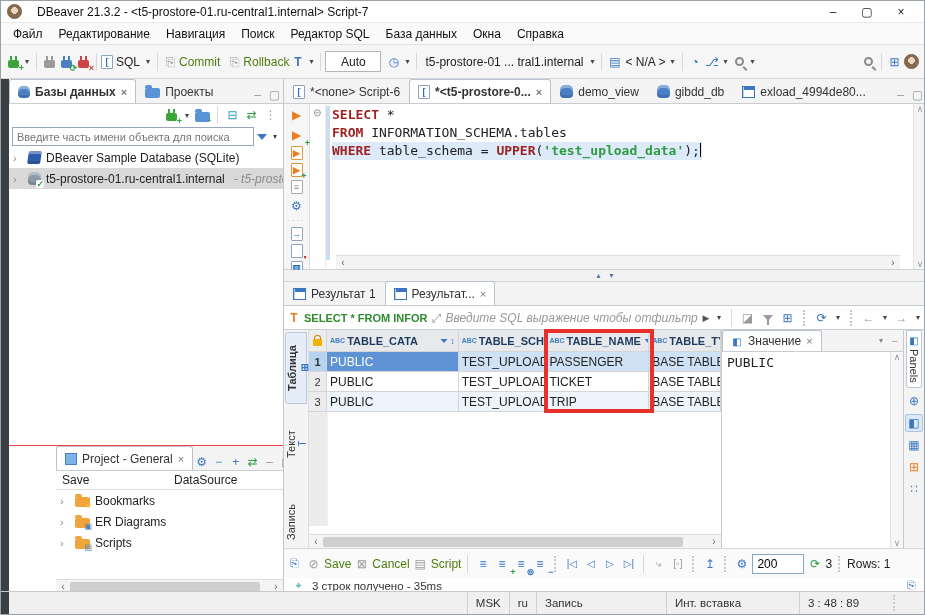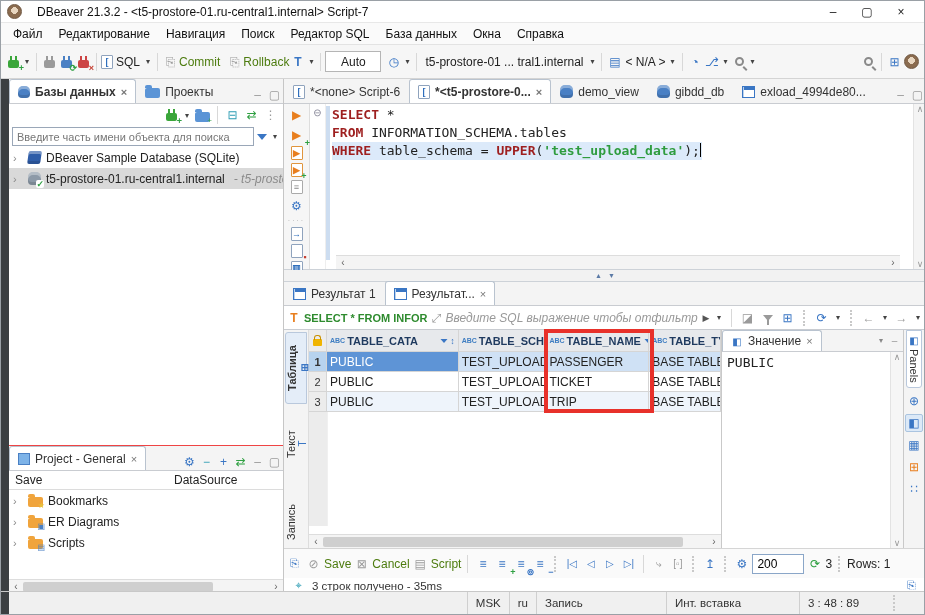--- a/index.html
+++ b/index.html
@@ -62,21 +62,21 @@
   #db-toolbar { height:22px; display:flex; align-items:center; justify-content:flex-end; padding:0 4px; gap:2px; background:#fff; }
   #db-search-row { display:flex; align-items:center; padding:1px 3px; gap:3px; }
   #db-search-row input { flex:1; height:19px; border:1px solid #9aa7b8; font-size:11px; padding:0 4px; font-style:normal; color:#333; }
   #db-search-row input::placeholder { color:#777; font-style:normal; }
   .tree-item { height:21px; display:flex; align-items:center; gap:5px; padding:0 4px; white-space:nowrap; overflow:hidden; }
   .tree-item .chev { color:#8a8a8a; width:10px; font-size:11px; flex:0 0 auto; }
   .tree-item.sel { background:#d9d9d9; }
   .suffix { color:#8a8a8a; font-style:italic; margin-left:4px; }
 
   
-  #project-panel { flex:1; display:flex; flex-direction:column; }
+  #project-panel { flex:1; display:flex; flex-direction:column;padding-left:47px; }
   #proj-cols { display:flex; border-bottom:1px solid #dcdcdc; padding:2px 6px; color:#222; }
   #proj-cols .c2 { margin-left:auto; padding-right:8px; }
   .hscroll { height:14px; background:#f4f4f4; border-top:1px solid #ddd; display:flex; align-items:center; }
   .hscroll .thumb { height:10px; background:#cfcfcf; border-radius:2px; }
   .arr { width:14px; text-align:center; color:#666; font-size:10px; flex:0 0 auto; }
 
   
   #editor-tabs { height:25px; }
   #editor-body { height:166px; display:flex; border-bottom:1px solid #cdd2d8; }
   #ed-strip { width:26px; background:#f6f6f6; border-right:1px solid #ddd; display:flex; flex-direction:column; align-items:center; padding-top:2px; gap:3px; }

